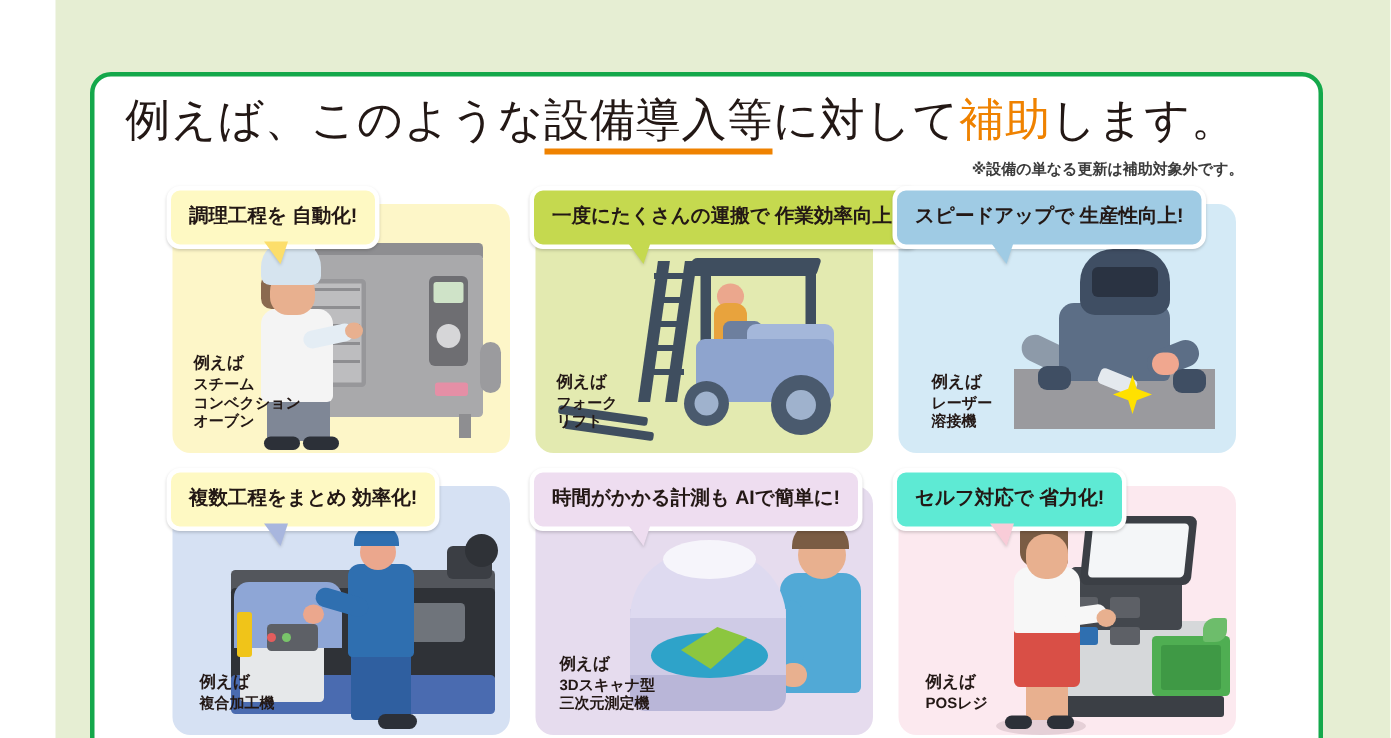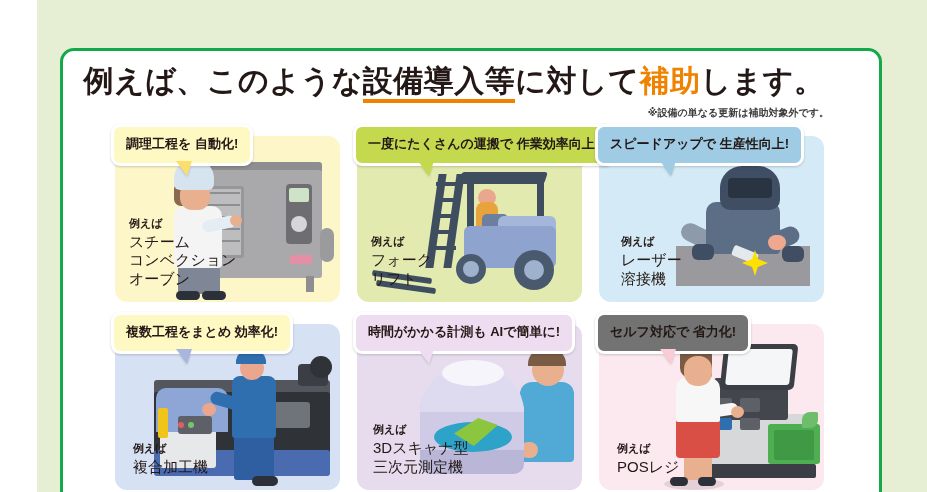--- a/index.html
+++ b/index.html
@@ -39,21 +39,21 @@
   }
 
   
   .headline {
     position: absolute;
     left: 0; top: 66px;
     width: 908px;
     text-align: center;
     white-space: nowrap;
     font-size: 30px;
-    font-weight: bold;
+    font-weight: normal;
     letter-spacing: .5px;
     color: #231815;
     line-height: 1;
   }
   .headline .hl-underline {
     border-bottom: 4px solid #ef8200;
     padding-bottom: 2px;
   }
   .headline .hl-accent { color: #ef8200; }
 
@@ -126,22 +126,22 @@
     color: #231815;
   }
   .caption .lead {
     display: block;
     font-size: 11px;
     font-weight: bold;
     margin-bottom: 2px;
   }
   .caption .name {
     display: block;
-    font-size: 15px;
-    font-weight: normal;
+    font-size: 10px;
+    font-weight: bold;
     line-height: 1.22;
     white-space: pre-line;
   }
 
   
   .art { position: absolute; }
 
   
   .c1 .oven-body  { right: 18px; bottom: 24px; width: 112px; height: 108px; background: #a9a9ab; border-radius: 3px; }
   .c1 .oven-top   { right: 18px; bottom: 130px; width: 112px; height: 10px; background: #8e8e91; border-radius: 3px 3px 0 0; }
@@ -448,21 +448,21 @@
         <i class="art p-legs"></i>
         <i class="art p-shoeA"></i>
         <i class="art p-shoeB"></i>
         <i class="art p-skirt"></i>
         <i class="art p-top"></i>
         <i class="art p-arm"></i>
         <i class="art p-hand"></i>
         <i class="art p-hair"></i>
         <i class="art p-head"></i>
       </div>
-      <div class="bubble" style="background:#737373;color:#f9ccd8">
+      <div class="bubble" style="background:#5eead4;color:#f9ccd8">
         <span class="bubble-text" style="color:#231815">セルフ対応で
 省力化!</span>
       </div>
       <div class="caption" style="left:18px">
         <span class="lead">例えば</span>
         <span class="name">POSレジ</span>
       </div>
     </div>
 
   </div>

